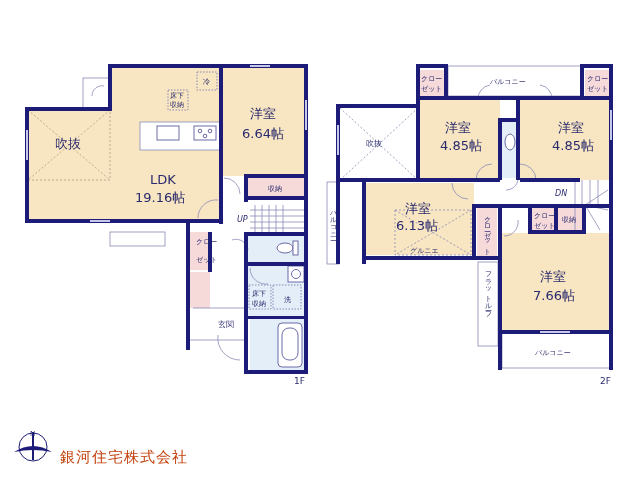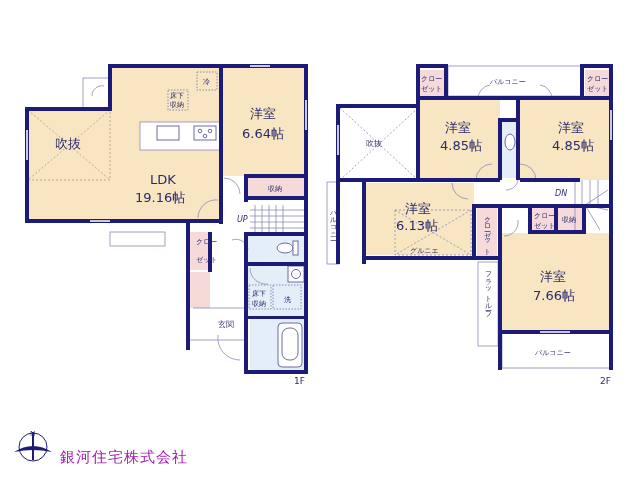--- a/index.html
+++ b/index.html
@@ -4,21 +4,21 @@
 <style>
   html,body{margin:0;padding:0;background:#ffffff;}
   body{width:640px;height:480px;position:relative;overflow:hidden;font-family:"DejaVu Sans","Liberation Sans",sans-serif;}
   svg{position:absolute;left:0;top:0;}
   .t{fill:#2a2a6e;font-family:"DejaVu Sans","Liberation Sans",sans-serif;}
   .room-label{font-size:13px;}
   .room-size{font-size:13px;}
   .small{font-size:7px;}
   .mid{font-size:8px;}
   .floor{font-size:9px;}
-  .company{position:absolute;left:60px;top:448px;font-size:15px;color:#a21caf;letter-spacing:1px;font-family:"DejaVu Sans","Liberation Sans",sans-serif;}
+  .company{position:absolute;left:60px;top:448px;font-size:15px;color:#c2410c;letter-spacing:1px;font-family:"DejaVu Sans","Liberation Sans",sans-serif;}
 </style>
 </head>
 <body>
 
 <svg width="640" height="480" viewBox="0 0 640 480">
 
   <g>
 
     <rect x="28" y="110" width="82" height="110" fill="#f7e6c1"></rect>
     <rect x="110" y="68" width="110" height="152" fill="#f7e6c1"></rect>

